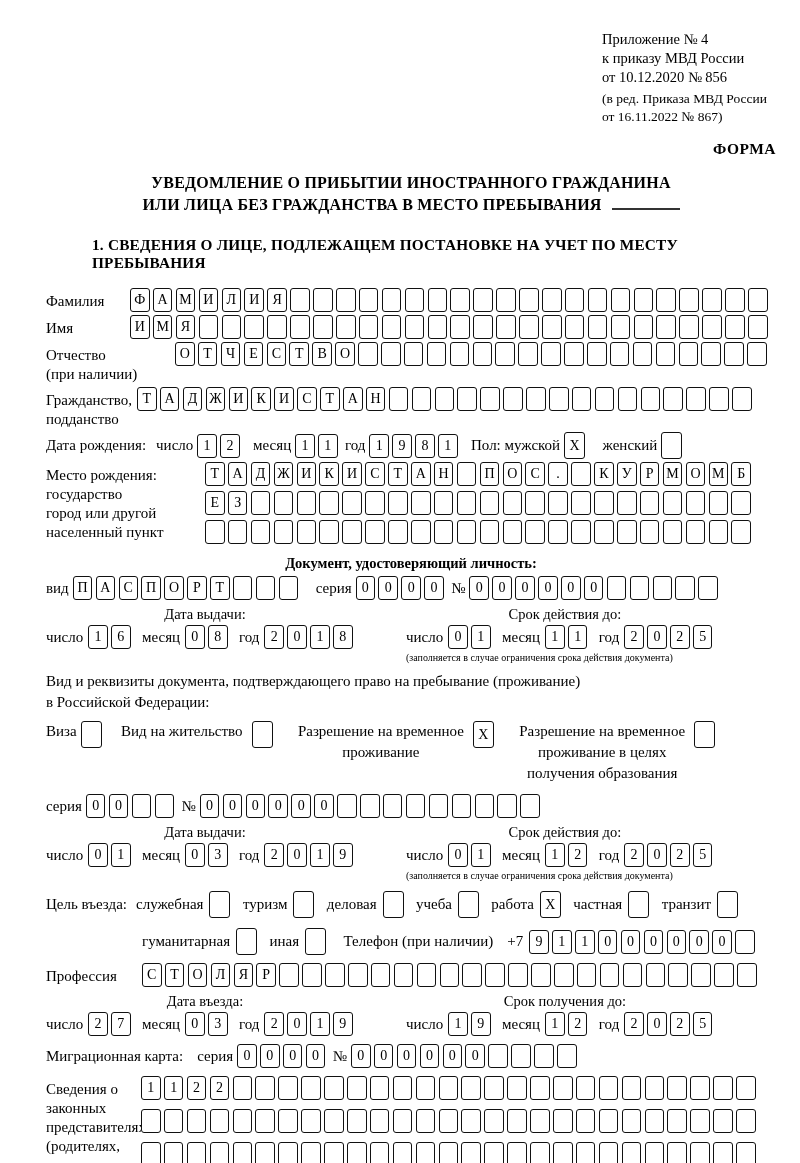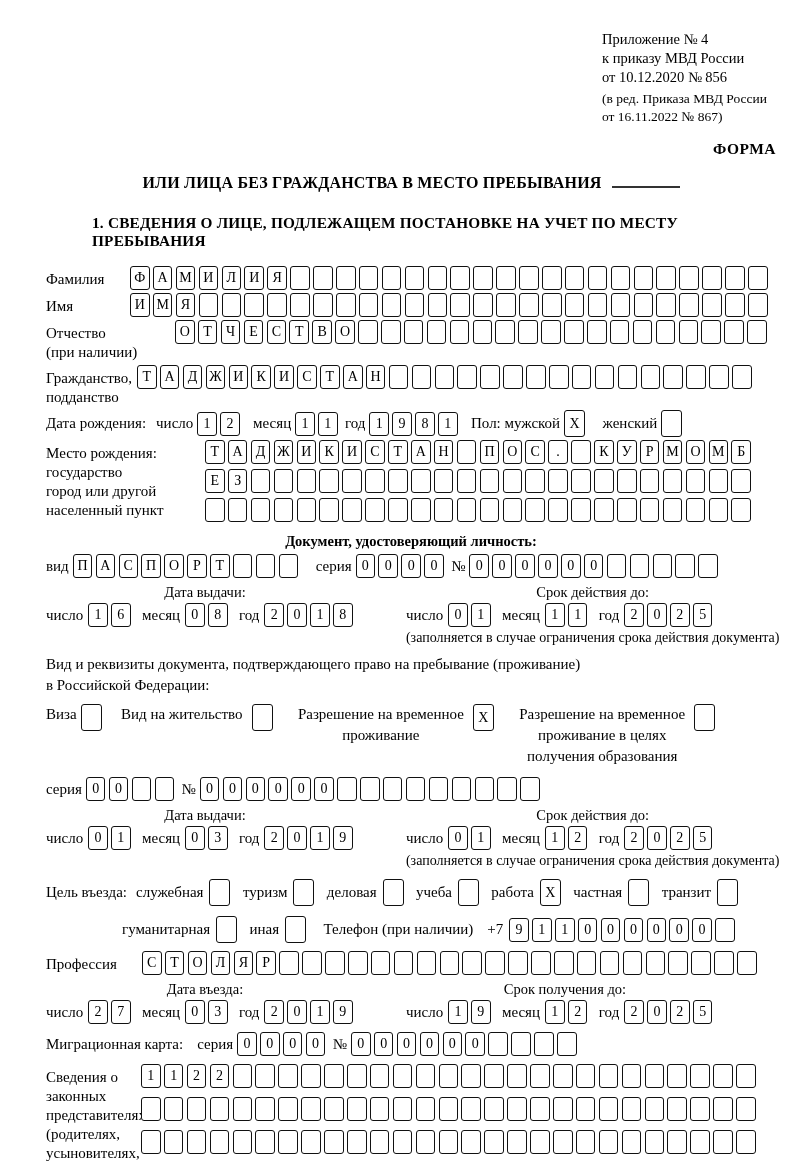--- a/index.html
+++ b/index.html
@@ -37,47 +37,48 @@
   .inline { display: flex; align-items: center; }
   .inline .boxes { margin: 0 4px; }
   .gap6 { margin-left: 6px; } .gap10 { margin-left: 10px; } .gap14 { margin-left: 14px; }
   .center-bold { text-align: center; font-weight: bold; font-size: 14.5px; margin: 6px 0 4px 0; }
   .dates-row { display: flex; margin-top: 6px; }
   .dgroup { display: flex; flex-direction: column; }
   .dcap { text-align: center; font-size: 14.5px; margin-bottom: 2px; }
   .dline { display: flex; align-items: center; }
   .dline .lbl2 { padding: 0 5px 0 0; }
   .dline .boxes { margin-right: 8px; }
-  .dnote { font-size: 14px; margin-top: 3px; white-space: nowrap; }
+  .dnote { font-size: 10px; margin-top: 3px; white-space: nowrap; }
   .plain { margin-top: 8px; line-height: 21px; }
   .visa-row { display: flex; align-items: flex-start; margin-top: 8px; }
   .vitem { display: flex; align-items: flex-start; }
   .vtext { text-align: center; line-height: 21px; }
   .vbox { margin-left: 9px; margin-top: 0; }
   .purpose-row { display: flex; align-items: center; margin-top: 10px; flex-wrap: nowrap; }
   .pitem { display: flex; align-items: center; margin-left: 9px; }
   .pitem .boxes { margin-left: 6px; }
-  .indent { margin-left: 76px; text-align: right; }
+  .indent { margin-left: 96px; text-align: right; }
   .mt6 { margin-top: 0; } .mt8 { margin-top: 8px; } .mt10 { margin-top: 10px; }
 </style>
 </head>
 <body>
 
 <div class="appendix">
   <div>Приложение № 4</div>
   <div>к приказу МВД России</div>
   <div>от 10.12.2020 № 856</div>
 </div>
 <div class="amendment">
   <div>(в ред. Приказа МВД России</div>
   <div>от 16.11.2022 № 867)</div>
 </div>
 <div class="forma">ФОРМА</div>
 
 <div class="title">
+  <div>УВЕДОМЛЕНИЕ О ПРИБЫТИИ ИНОСТРАННОГО ГРАЖДАНИНА</div>
   <div><span>ИЛИ ЛИЦА БЕЗ ГРАЖДАНСТВА В МЕСТО ПРЕБЫВАНИЯ</span><span class="title-underline"></span></div>
 </div>
 
 <div class="section-heading">1. СВЕДЕНИЯ О ЛИЦЕ, ПОДЛЕЖАЩЕМ ПОСТАНОВКЕ НА УЧЕТ ПО МЕСТУ ПРЕБЫВАНИЯ</div>
 
 <div class="form-body">
 
   <div class="row">
     <span class="lbl w-sur">Фамилия</span>
     <span class="boxes">

